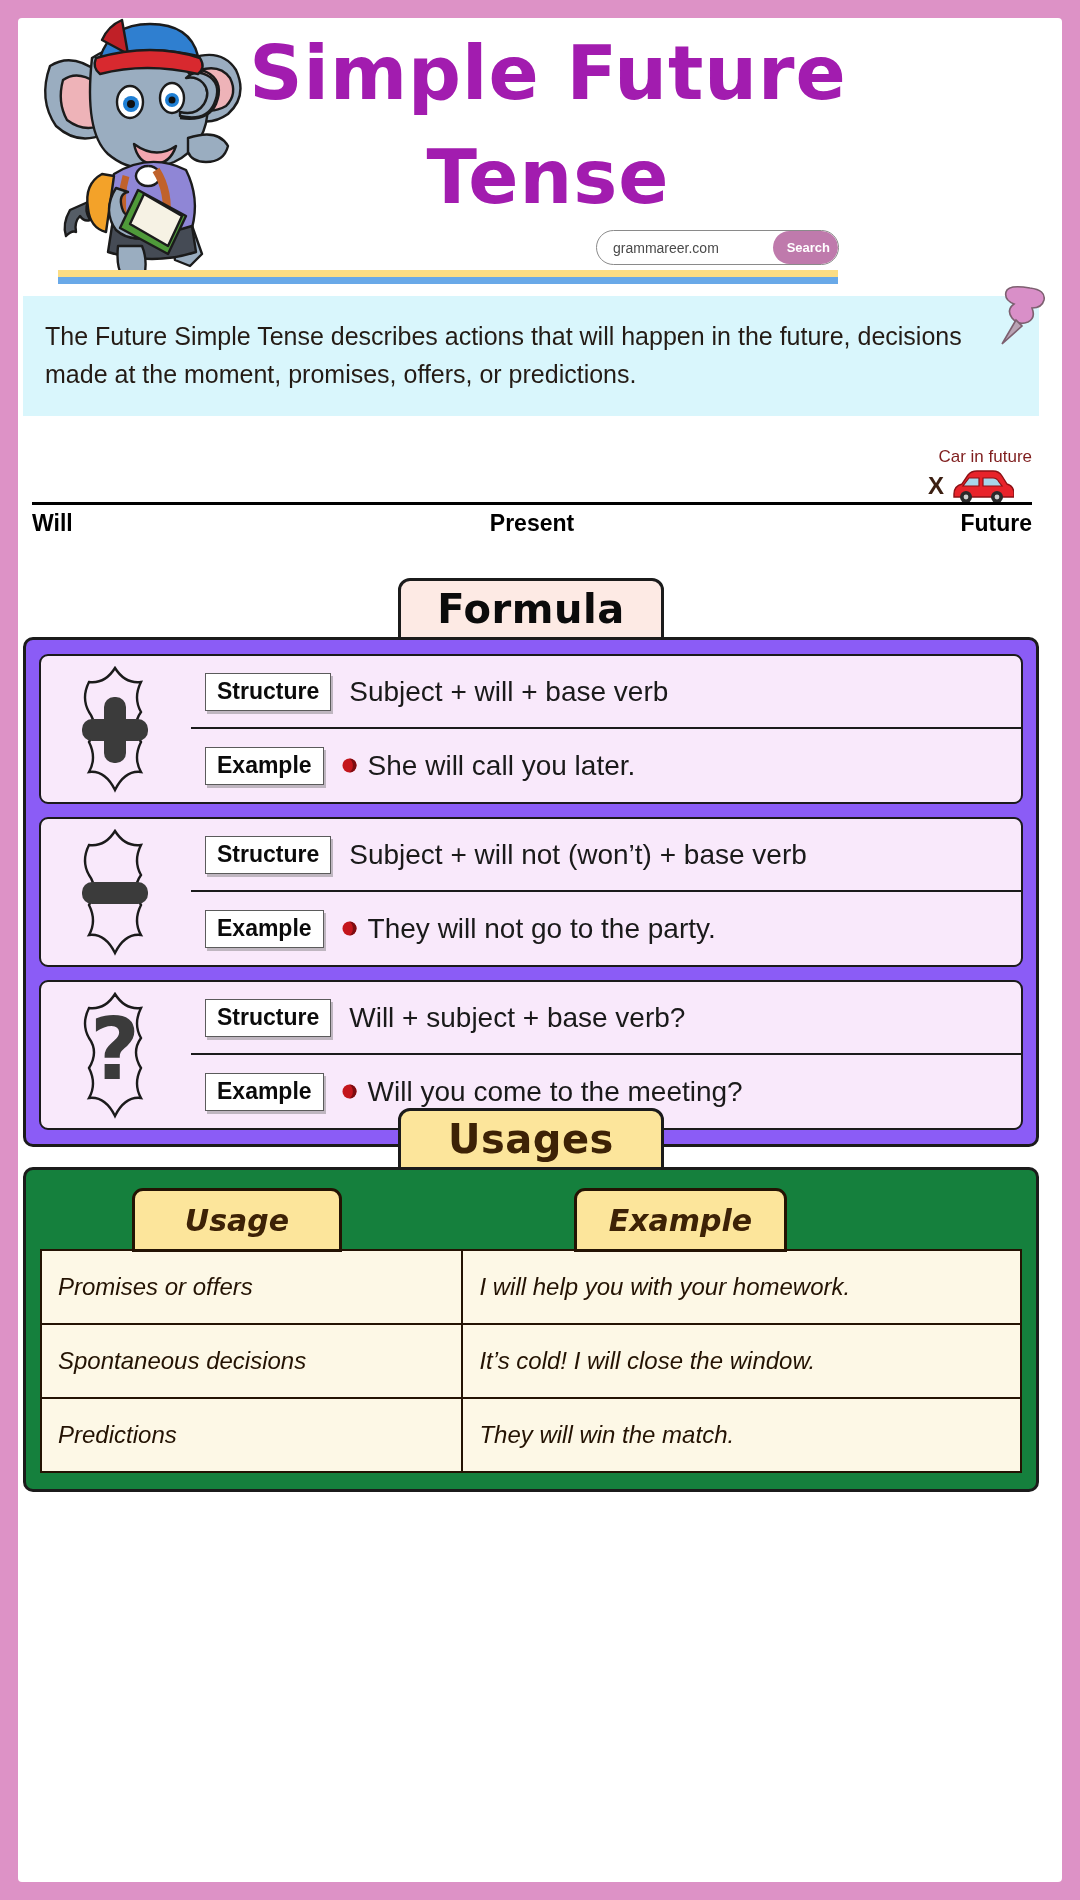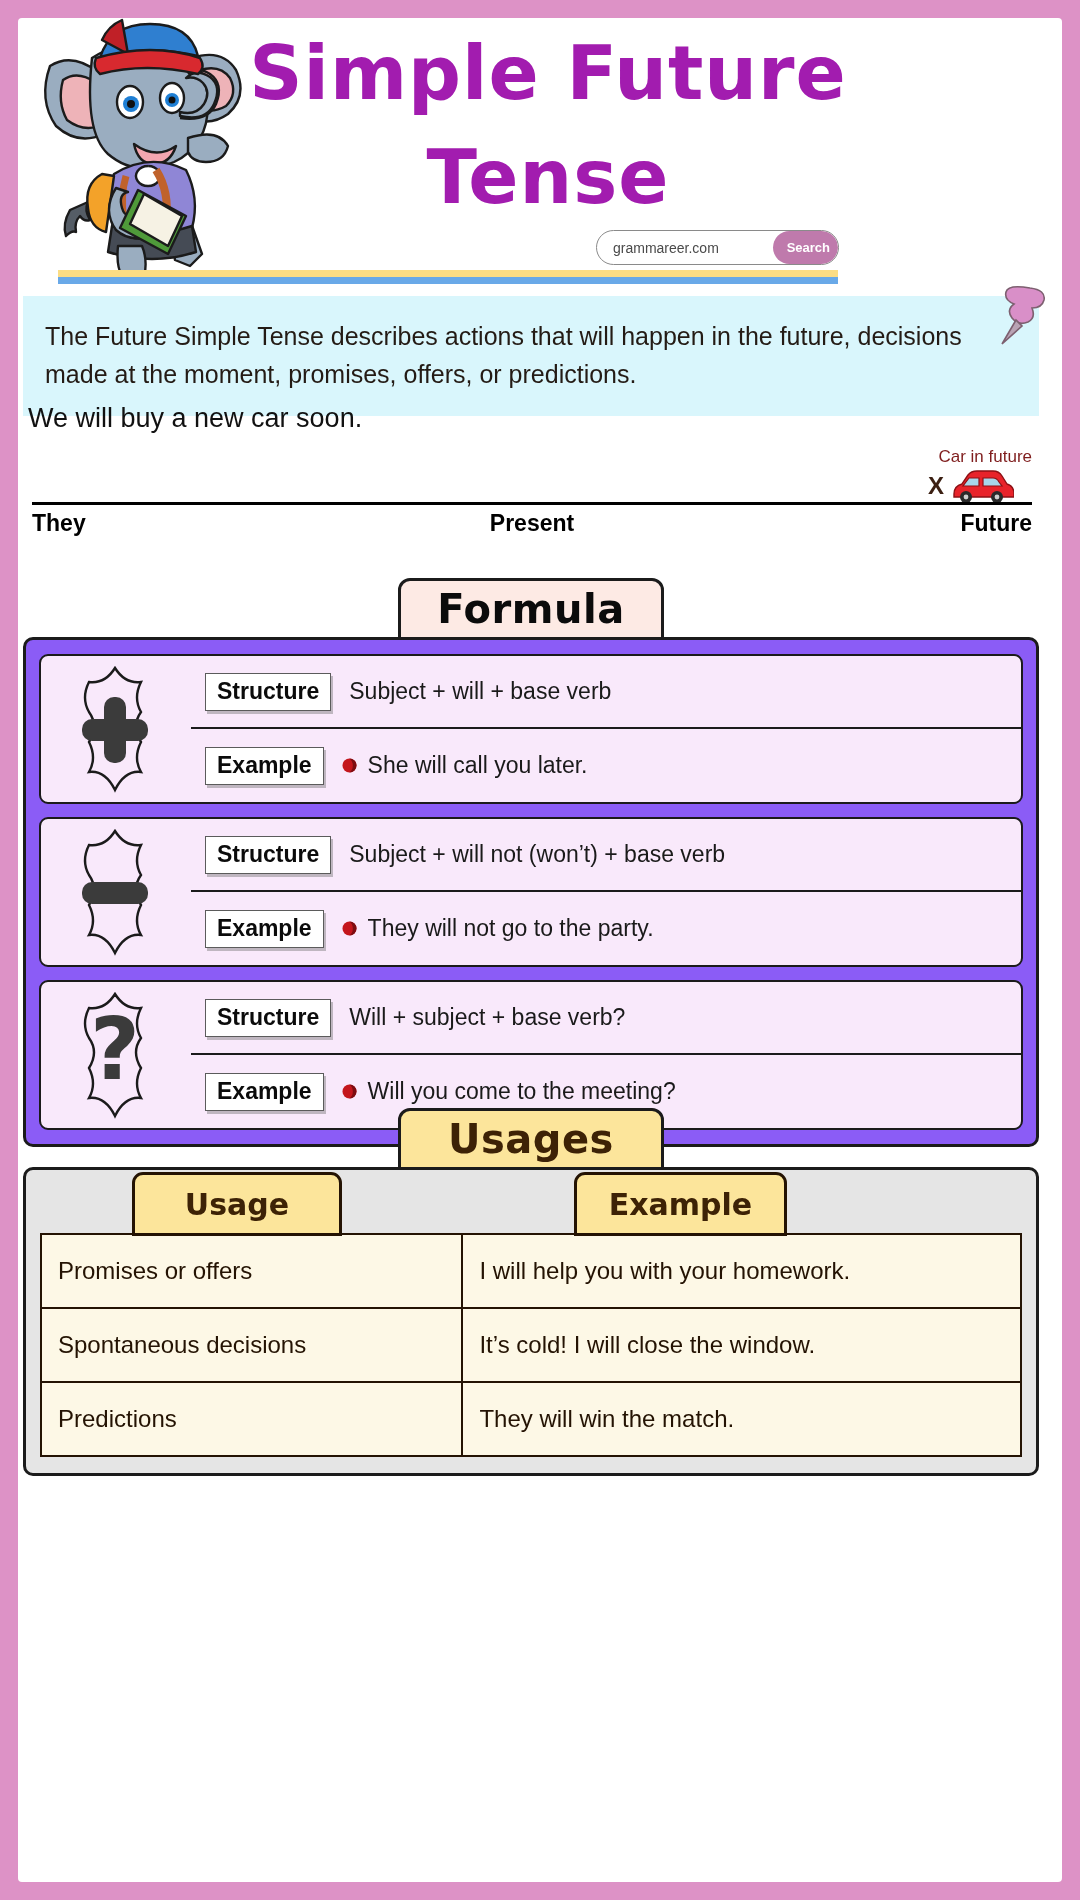--- a/index.html
+++ b/index.html
@@ -193,21 +193,21 @@
   }
 
   
   .theme-formula .sec-tab   { background: #fdeae4; }
   .theme-formula .sec-tab-text { color: #0b0b0b; }
   .theme-formula .sec-panel { background: #8b5cf6; padding: 14px 13px; }
 
   
   .theme-usages .sec-tab   { background: #fce59b; }
   .theme-usages .sec-tab-text { color: #3d2206; }
-  .theme-usages .sec-panel { background: #e5e5e5; padding: 2px 14px 16px 14px; }
+  .theme-usages .sec-panel { background: #15803d; padding: 18px 14px 16px 14px; font-style: italic; }
 
   
   .frow {
     position: relative;
     background: #f9e9fb;
     border: 2.5px solid #1b1b1b;
     border-radius: 9px;
     margin-bottom: 13px;
     min-height: 146px;
     padding-left: 150px;
@@ -236,21 +236,21 @@
     box-shadow: 2px 3px 0 rgba(120,120,120,0.45);
     padding: 4px 11px 5px 11px;
     font-size: 23px;
     font-weight: bold;
     color: #0b0b0b;
     white-space: nowrap;
     font-family: "Liberation Sans", sans-serif;
   }
   .ftext {
     margin-left: 18px;
-    font-size: 23px;
+    font-size: 28px;
     color: #1a1a1a;
     display: flex;
     align-items: center;
   }
   .bullet-dot {
     width: 15px; height: 15px;
     margin-right: 11px;
     flex: none;
   }
 
@@ -378,38 +378,37 @@
     <g stroke="#7d6070" stroke-width="1.6">
       <path d="M30 8 q16 2 14 12 q-2 8 -12 8 q4 10 -4 14 q-10 4 -16 -4 q-6 -8 2 -14 q-10 -4 -8 -12 q2 -8 24 -4 z" fill="#d98fc8"></path>
       <path d="M16 40 L2 64 L22 46 Z" fill="#b9a3b4"></path>
     </g>
   </svg>
 
   <div class="intro-box">
     <div class="intro-text">The Future Simple Tense describes actions that will happen in the future, decisions made at the moment, promises, offers, or predictions.</div>
   </div>
 
-  <div class="sentence">We will buy a new car soon.</div>
 
   <div class="timeline">
     <div class="tl-caption">Car in future</div>
     <div class="tl-x">X</div>
 
     <svg class="tl-car" viewBox="0 0 66 36">
       <path d="M6 26 q0 -8 8 -10 l6 -9 q3 -4 9 -4 h16 q6 0 9 5 l5 8 q7 2 7 10 v3 h-60 z" fill="#e8232a" stroke="#8d1014" stroke-width="1.4"></path>
       <path d="M21 10 h10 v8 h-16 z" fill="#a8d6ea" stroke="#8d1014" stroke-width="1.2"></path>
       <path d="M35 10 h10 q4 0 6 4 l3 4 h-19 z" fill="#a8d6ea" stroke="#8d1014" stroke-width="1.2"></path>
       <circle cx="18" cy="29" r="6" fill="#2a2a2a"></circle>
       <circle cx="18" cy="29" r="2.4" fill="#cfcfcf"></circle>
       <circle cx="49" cy="29" r="6" fill="#2a2a2a"></circle>
       <circle cx="49" cy="29" r="2.4" fill="#cfcfcf"></circle>
     </svg>
 
     <div class="tl-line"></div>
-    <div class="tl-label tl-past">They</div>
+    <div class="tl-label tl-past">Will</div>
     <div class="tl-label tl-present">Present</div>
     <div class="tl-label tl-future">Future</div>
   </div>
 
   <div class="section theme-formula" style="top:560px;">
     <div class="sec-tab">
       <span class="sec-tab-text">Formula</span>
     </div>
     <div class="sec-panel">
 

